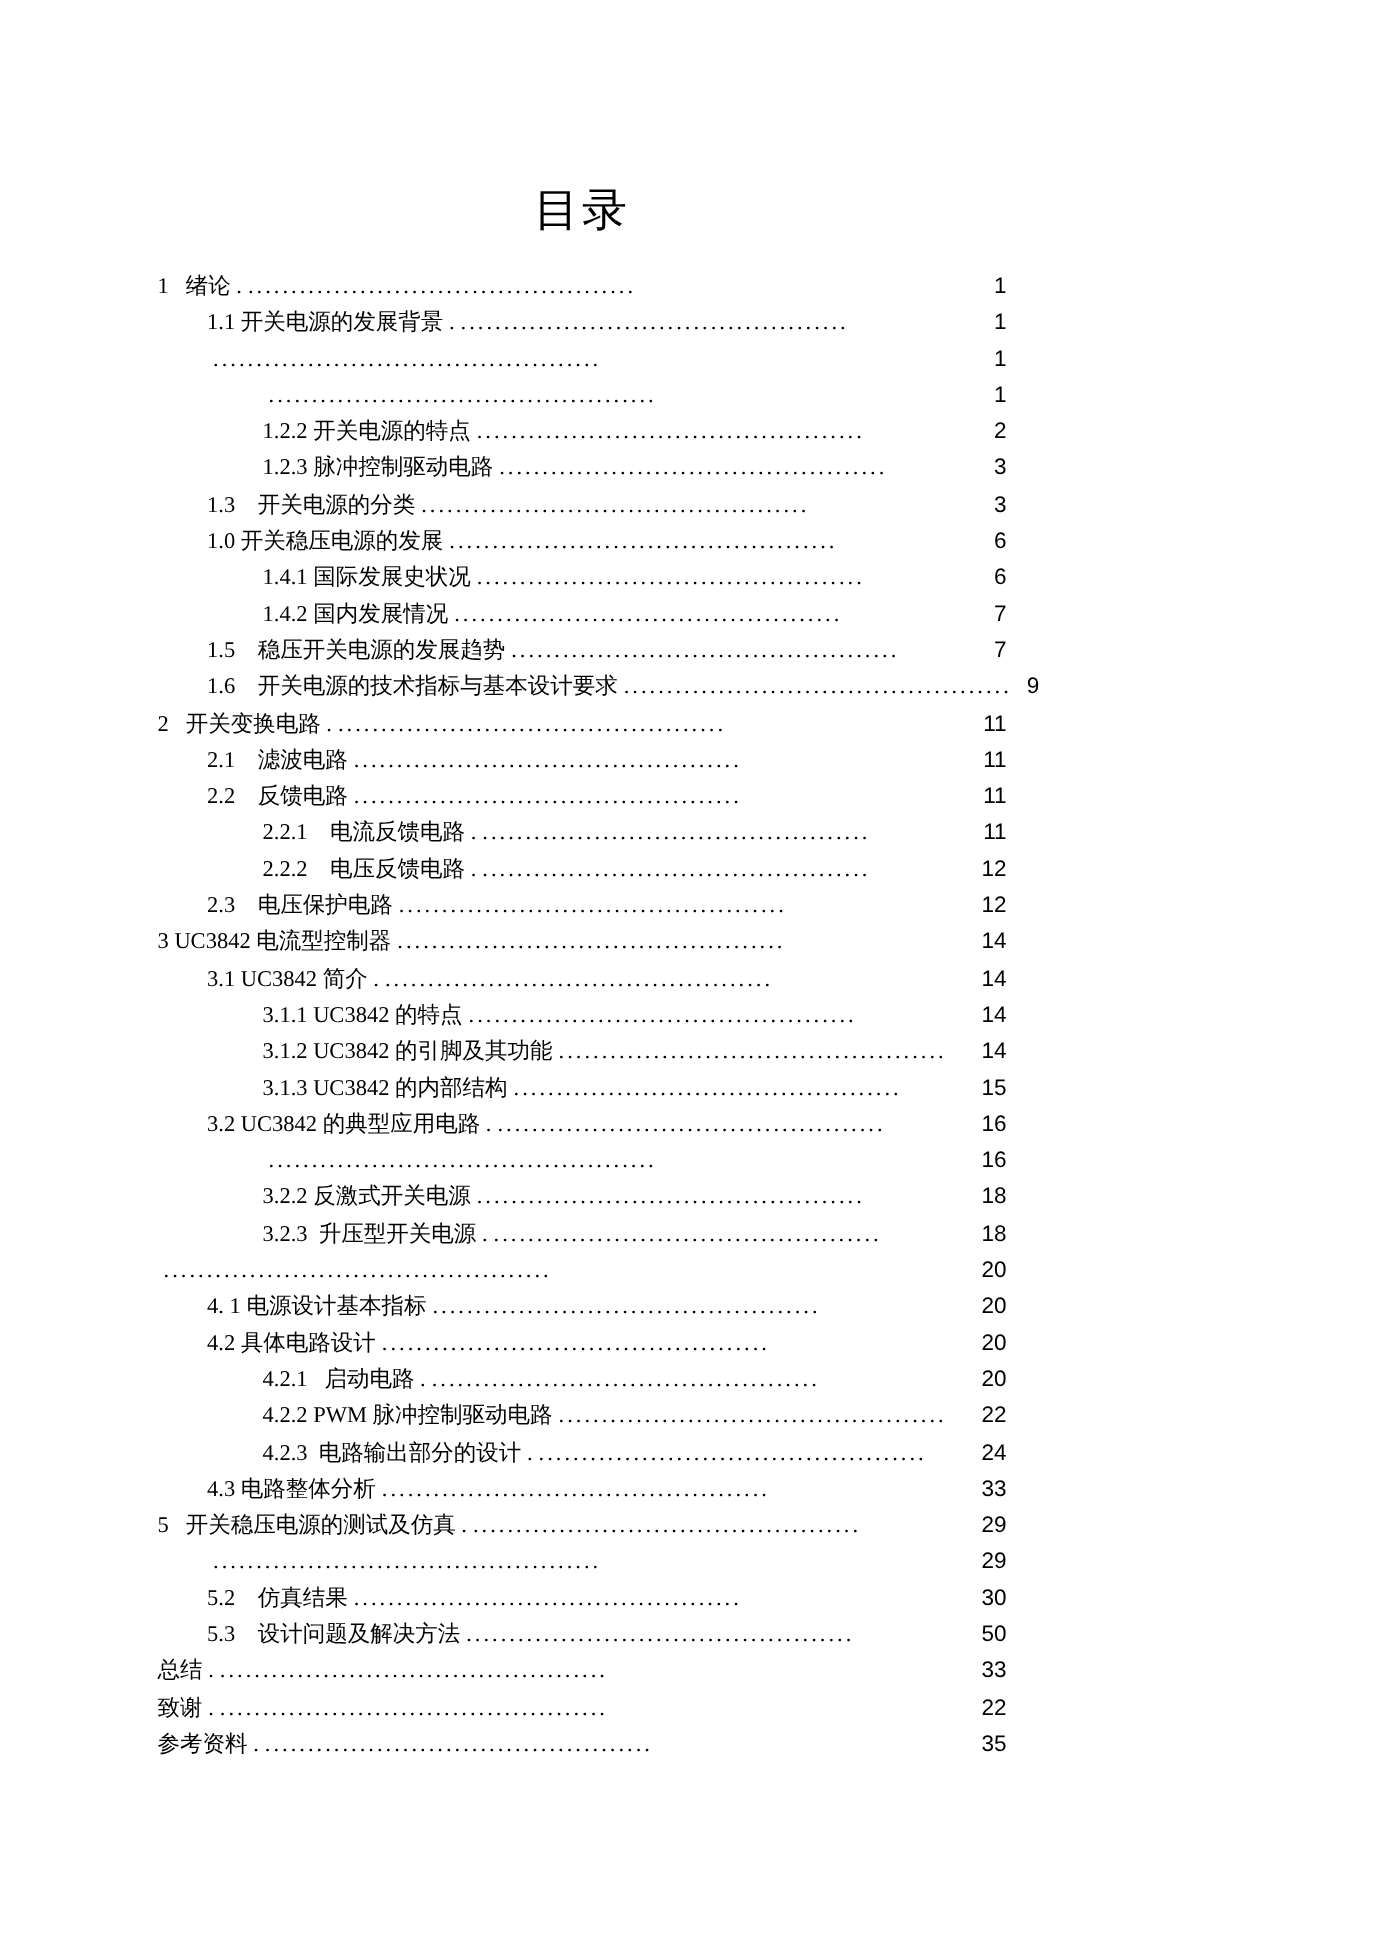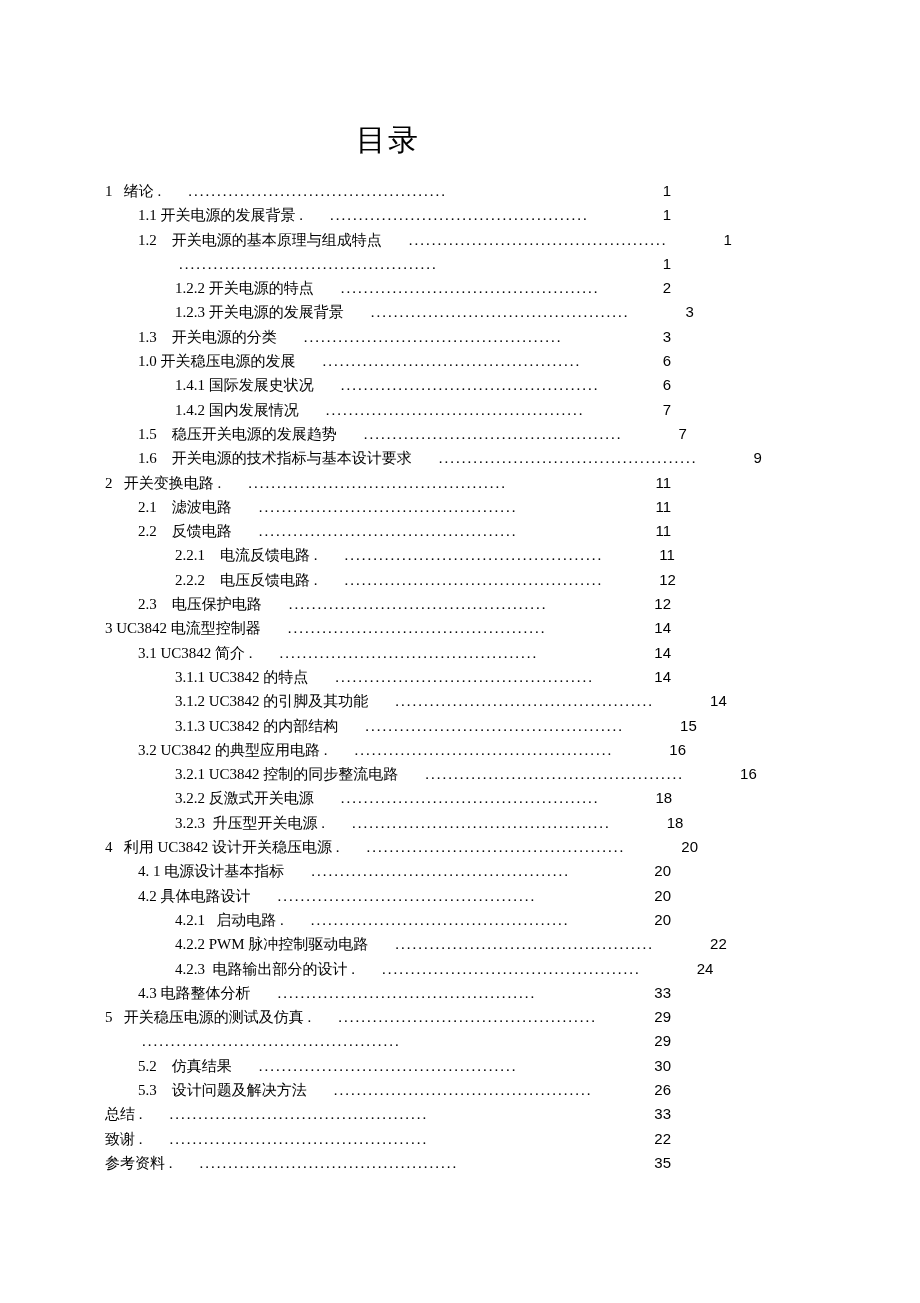--- a/index.html
+++ b/index.html
@@ -20,21 +20,20 @@
       font-weight: normal;
       margin-bottom: 18px;
       letter-spacing: 2px;
     }
     .toc-row {
       display: flex;
       align-items: flex-end;
       font-size: 15px;
       line-height: 24.3px;
       color: #000;
-      gap: 23px;
     }
     .indent-0 { padding-left: 0; }
     .indent-1 { padding-left: 33px; }
     .indent-2 { padding-left: 70px; }
     .label {
       white-space: nowrap;
     }
     .leader {
       overflow: hidden;
       white-space: nowrap;
@@ -65,38 +64,37 @@
         <span class="spacer"></span>
         <span class="page-num">1</span>
       </div>
       <div class="toc-row indent-1">
         <span class="label">1.1 开关电源的发展背景 . </span>
         <span class="leader">.............................................</span>
         <span class="spacer"></span>
         <span class="page-num">1</span>
       </div>
       <div class="toc-row indent-1">
-        <span class="label">1.2&nbsp;&nbsp;&nbsp; 开关电源的基本原理与组成特点   </span>
         <span class="leader">.............................................</span>
         <span class="spacer"></span>
         <span class="page-num">1</span>
       </div>
       <div class="toc-row indent-2">
         <span class="leader">.............................................</span>
         <span class="spacer"></span>
         <span class="page-num">1</span>
       </div>
       <div class="toc-row indent-2">
         <span class="label">1.2.2  开关电源的特点   </span>
         <span class="leader">.............................................</span>
         <span class="spacer"></span>
         <span class="page-num">2</span>
       </div>
       <div class="toc-row indent-2">
-        <span class="label">1.2.3  开关电源的发展背景   </span>
+        <span class="label">1.2.3  脉冲控制驱动电路   </span>
         <span class="leader">.............................................</span>
         <span class="spacer"></span>
         <span class="page-num">3</span>
       </div>
       <div class="toc-row indent-1">
         <span class="label">1.3&nbsp;&nbsp;&nbsp; 开关电源的分类   </span>
         <span class="leader">.............................................</span>
         <span class="spacer"></span>
         <span class="page-num">3</span>
       </div>
@@ -196,39 +194,37 @@
         <span class="spacer"></span>
         <span class="page-num">15</span>
       </div>
       <div class="toc-row indent-1">
         <span class="label">3.2  UC3842  的典型应用电路 . </span>
         <span class="leader">.............................................</span>
         <span class="spacer"></span>
         <span class="page-num">16</span>
       </div>
       <div class="toc-row indent-2">
-        <span class="label">3.2.1 UC3842 控制的同步整流电路   </span>
         <span class="leader">.............................................</span>
         <span class="spacer"></span>
         <span class="page-num">16</span>
       </div>
       <div class="toc-row indent-2">
         <span class="label">3.2.2  反激式开关电源   </span>
         <span class="leader">.............................................</span>
         <span class="spacer"></span>
         <span class="page-num">18</span>
       </div>
       <div class="toc-row indent-2">
         <span class="label">3.2.3&nbsp;&nbsp;升压型开关电源 . </span>
         <span class="leader">.............................................</span>
         <span class="spacer"></span>
         <span class="page-num">18</span>
       </div>
       <div class="toc-row indent-0">
-        <span class="label">4&nbsp;&nbsp;&nbsp;利用 UC3842 设计开关稳压电源 . </span>
         <span class="leader">.............................................</span>
         <span class="spacer"></span>
         <span class="page-num">20</span>
       </div>
       <div class="toc-row indent-1">
         <span class="label">4. 1  电源设计基本指标   </span>
         <span class="leader">.............................................</span>
         <span class="spacer"></span>
         <span class="page-num">20</span>
       </div>
@@ -276,21 +272,21 @@
       <div class="toc-row indent-1">
         <span class="label">5.2&nbsp;&nbsp;&nbsp; 仿真结果   </span>
         <span class="leader">.............................................</span>
         <span class="spacer"></span>
         <span class="page-num">30</span>
       </div>
       <div class="toc-row indent-1">
         <span class="label">5.3&nbsp;&nbsp;&nbsp; 设计问题及解决方法   </span>
         <span class="leader">.............................................</span>
         <span class="spacer"></span>
-        <span class="page-num">26</span>
+        <span class="page-num">50</span>
       </div>
       <div class="toc-row indent-0">
         <span class="label">总结 . </span>
         <span class="leader">.............................................</span>
         <span class="spacer"></span>
         <span class="page-num">33</span>
       </div>
       <div class="toc-row indent-0">
         <span class="label">致谢 . </span>
         <span class="leader">.............................................</span>

